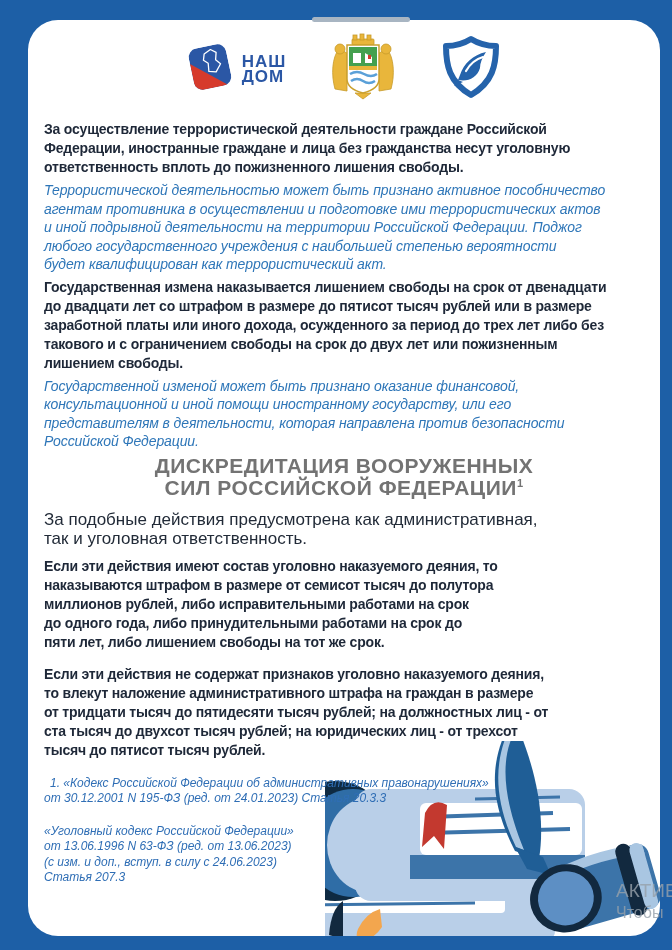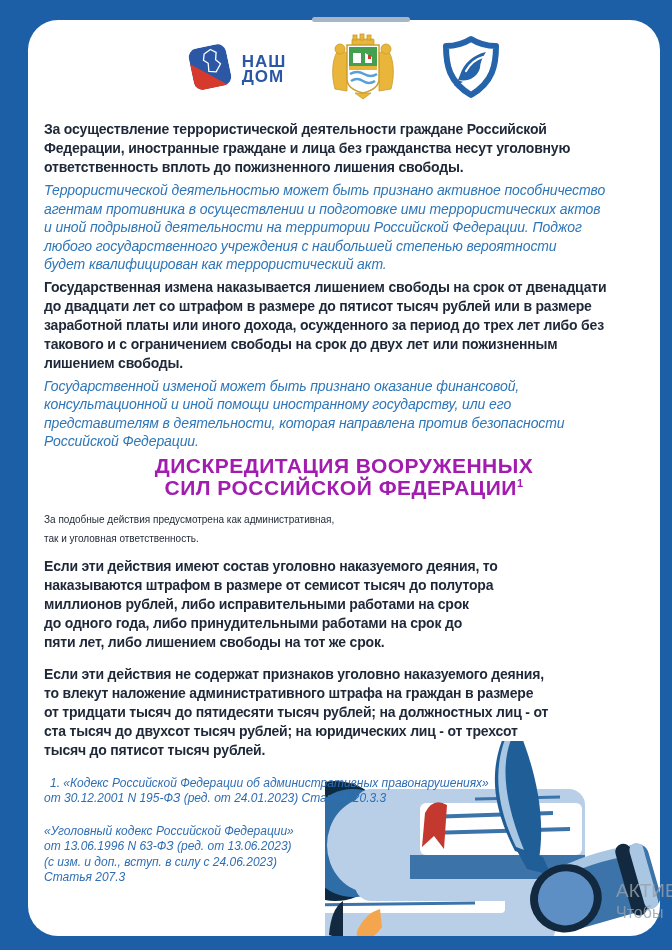--- a/index.html
+++ b/index.html
@@ -28,25 +28,25 @@
   .text-col{margin:16px 16px 0 16px;position:relative;z-index:2;}
   .p-bold{
     color:#1e2838;font-weight:bold;font-size:14px;line-height:19px;
     letter-spacing:-0.2px;white-space:pre-line;margin:0 0 4px 0;
   }
   .p-italic{
     color:#2e76b8;font-style:italic;font-size:14px;line-height:18.5px;
     letter-spacing:-0.1px;white-space:pre-line;margin:0 0 4px 0;
   }
   .p-regular{
-    color:#222b38;font-weight:normal;font-size:10px;line-height:19px;
+    color:#222b38;font-weight:normal;font-size:17px;line-height:19px;
     white-space:pre-line;margin:11px 0 0 0;
   }
   .heading{
-    text-align:center;color:#a21caf;font-weight:bold;
+    text-align:center;color:#737373;font-weight:bold;
     font-size:21px;line-height:22px;letter-spacing:0.5px;
   }
   .heading sup{font-size:11px;vertical-align:super;line-height:0;}
   .p6{margin-top:13px;}
   .p7{margin-top:9px;}
   .footnote{
     color:#2f6eb5;font-style:italic;font-size:12px;line-height:15.5px;
     white-space:pre-line;margin:0;
   }
   .fn1{margin-top:16px;text-indent:6px;}

